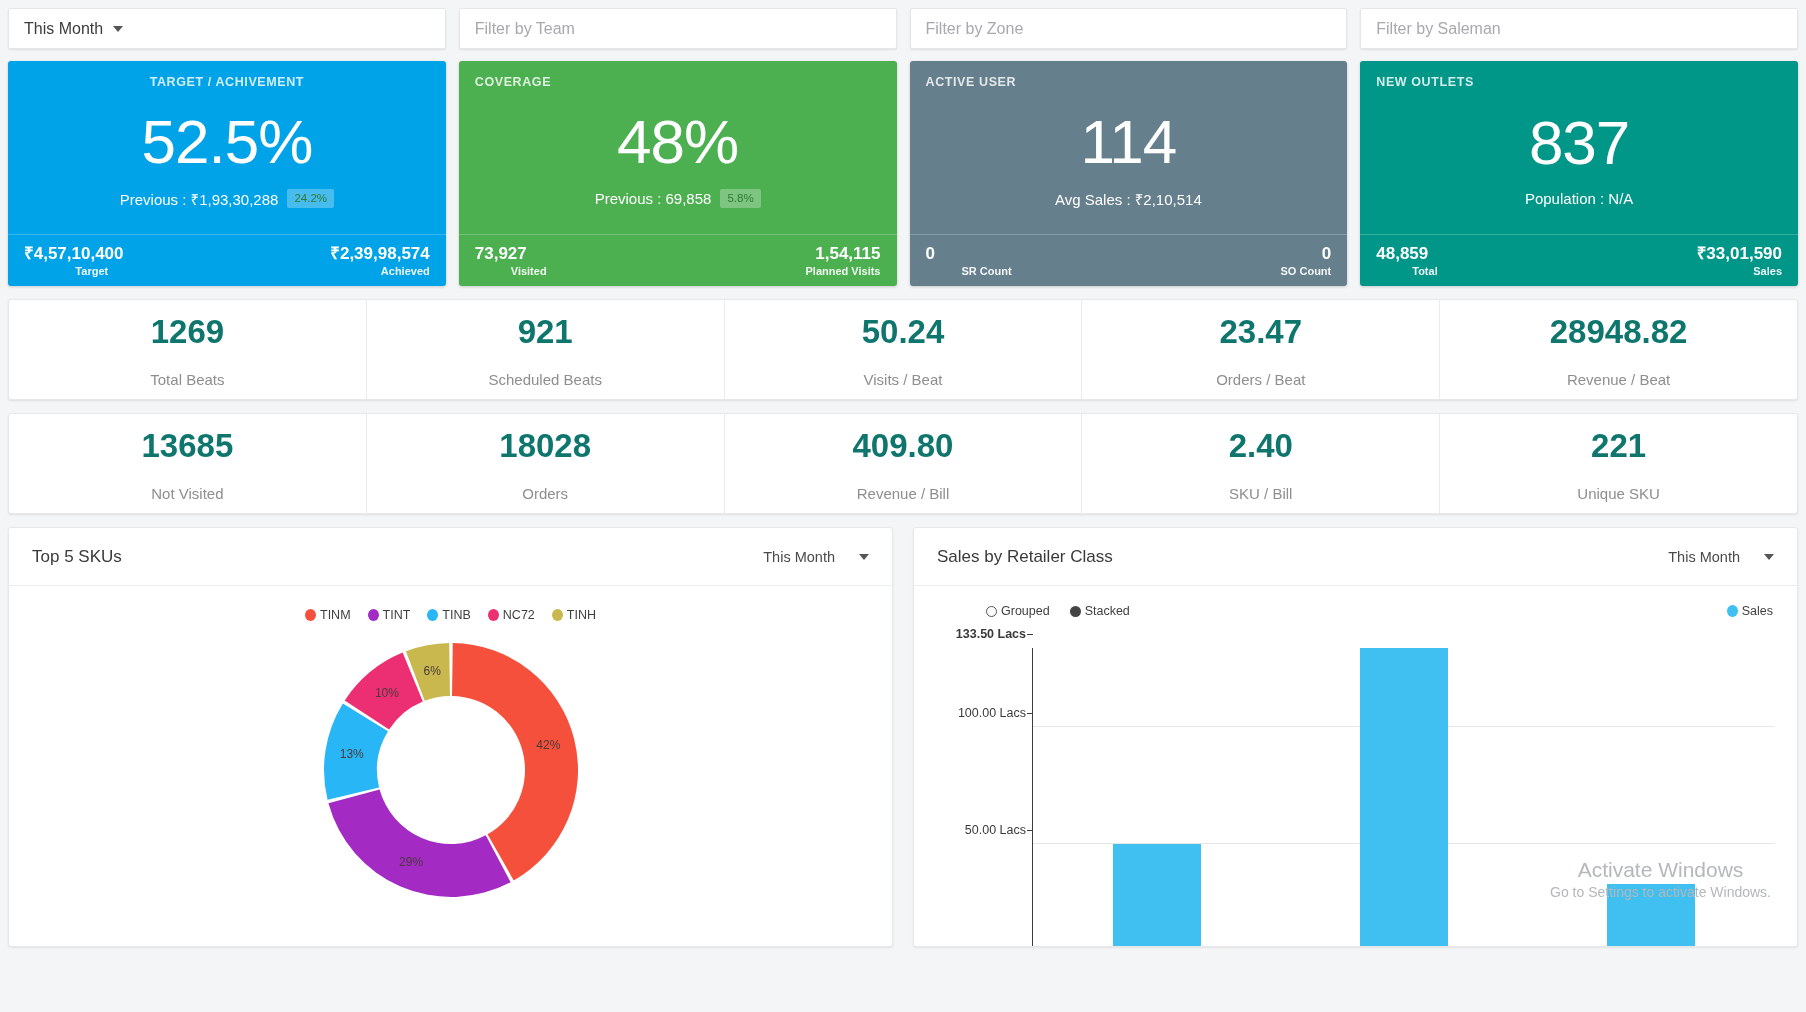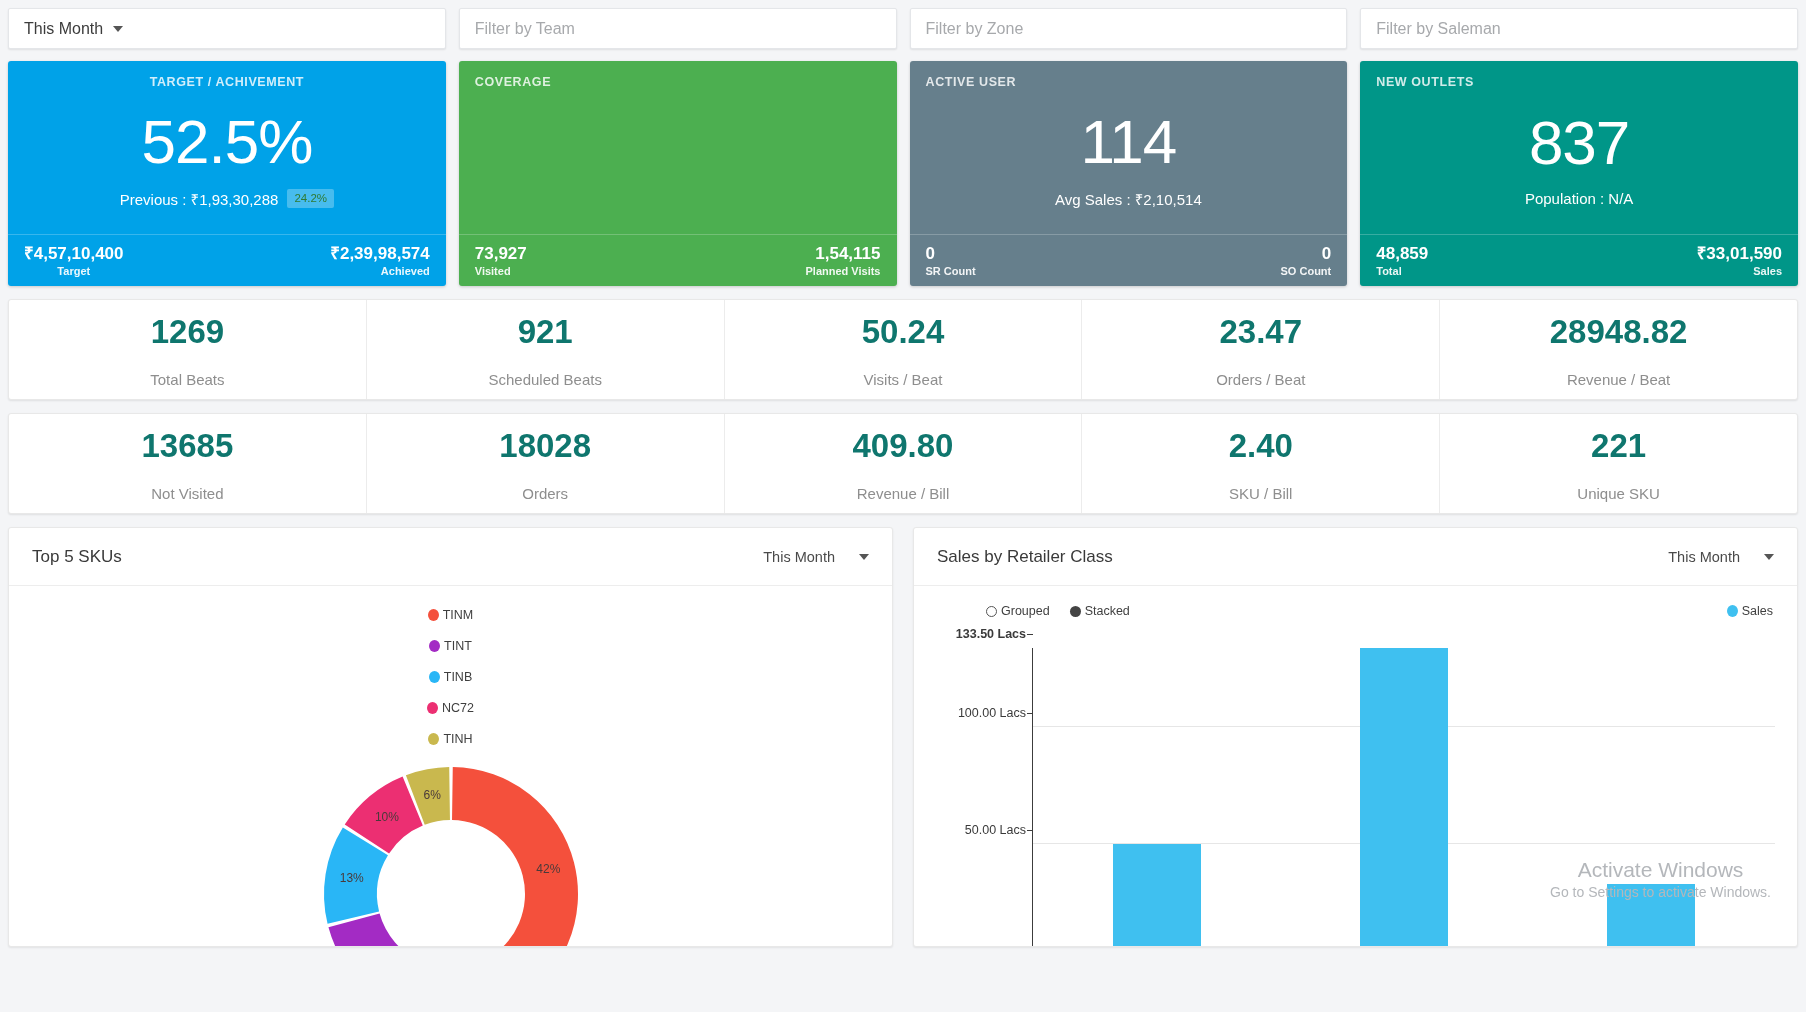--- a/index.html
+++ b/index.html
@@ -90,21 +90,21 @@
     height: 52px;
     border-top: 1px solid rgba(255,255,255,.22);
     display: flex;
     justify-content: space-between;
     align-items: center;
     padding: 0 16px;
   }
   .foot-col { display: flex; flex-direction: column; }
   .foot-col.right { align-items: flex-end; }
   .foot-val { font-size: 17px; font-weight: bold; line-height: 1.15; }
-  .foot-lbl { font-size: 11px; font-weight: bold; color: rgba(255,255,255,.92); margin-top: 1px; }
+  .foot-lbl { font-size: 11px; font-weight: bold; color: rgba(255,255,255,.92); margin-top: 1px; margin-left: 36px; }
 
   .c-blue  { background: #00a2e8; }
   .c-green { background: #4caf50; }
   .c-slate { background: #667f8c; }
   .c-teal  { background: #009688; }
 
   
   .metric-strip {
     display: flex;
     background: #ffffff;
@@ -168,21 +168,20 @@
   }
   .panel-body { flex: 1; position: relative; padding: 10px 0 0 0; }
 
   
   .legend {
     display: flex;
     justify-content: center;
     gap: 17px;
     align-items: center;
     margin-top: 12px;
-    flex-direction: column;
   }
   .legend-item { display: flex; align-items: center; gap: 4px; font-size: 12.5px; color: #3f3f3f; }
   .legend-dot { width: 11px; height: 12px; border-radius: 50%; display: inline-block; }
 
   
   .donut-wrap { position: relative; width: 260px; height: 260px; margin: 18px auto 0 auto; }
   .donut-wrap svg { display: block; overflow: visible; }
   .donut-lbl { font-size: 12px; fill: #4a3a3a; font-family: "Liberation Sans", sans-serif; }
 
   
@@ -266,20 +265,27 @@
         <div class="foot-col right">
           <span class="foot-val">₹2,39,98,574</span>
           <span class="foot-lbl">Achieved</span>
         </div>
       </div>
     </div>
 
     <div class="kpi-card c-green" style="background: rgb(76, 175, 80);">
       <div class="kpi-body">
         <div class="kpi-title">COVERAGE</div>
+        <div class="kpi-center">
+          <div class="kpi-value">48%</div>
+          <div class="kpi-sub">
+            <span>Previous : 69,858</span>
+            <span class="kpi-badge">5.8%</span>
+          </div>
+        </div>
       </div>
       <div class="kpi-foot">
         <div class="foot-col">
           <span class="foot-val">73,927</span>
           <span class="foot-lbl">Visited</span>
         </div>
         <div class="foot-col right">
           <span class="foot-val">1,54,115</span>
           <span class="foot-lbl">Planned Visits</span>
         </div>

